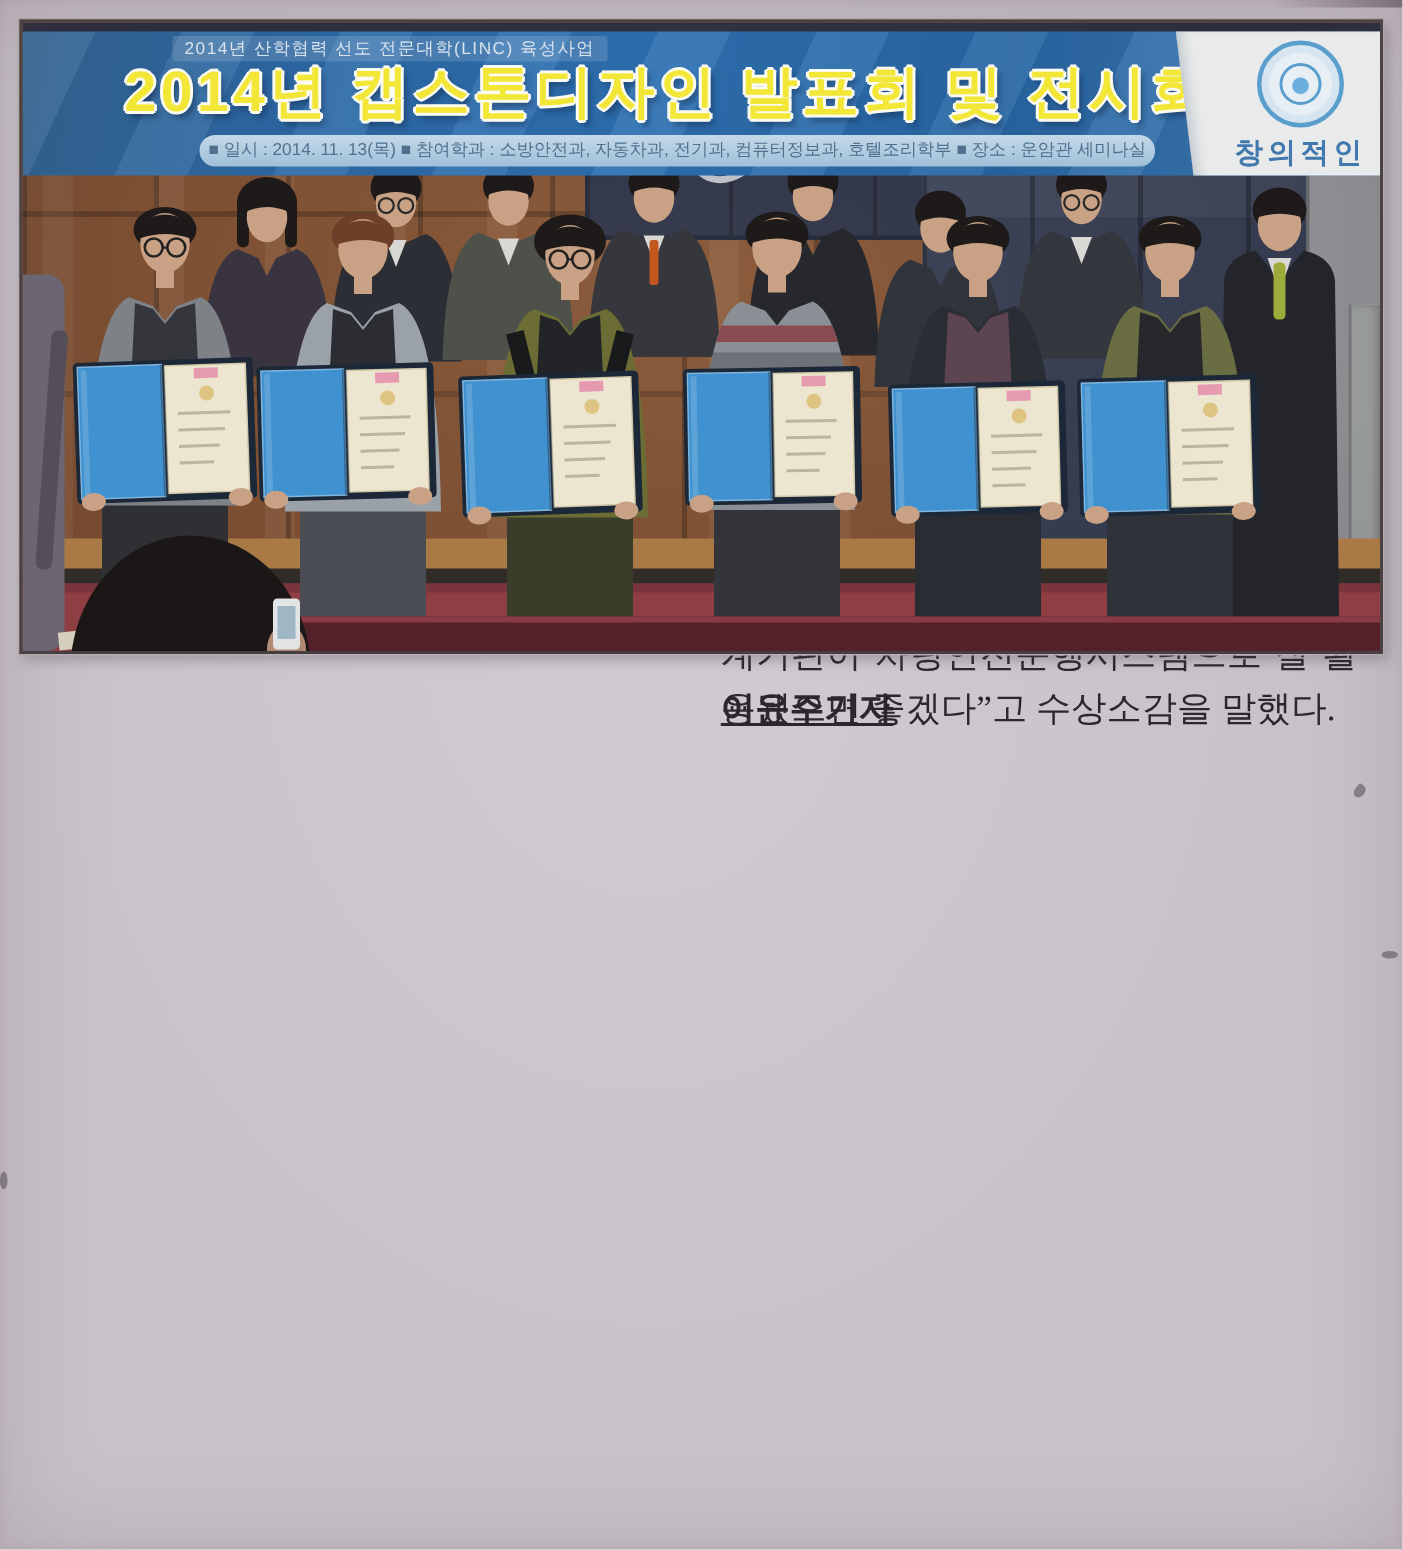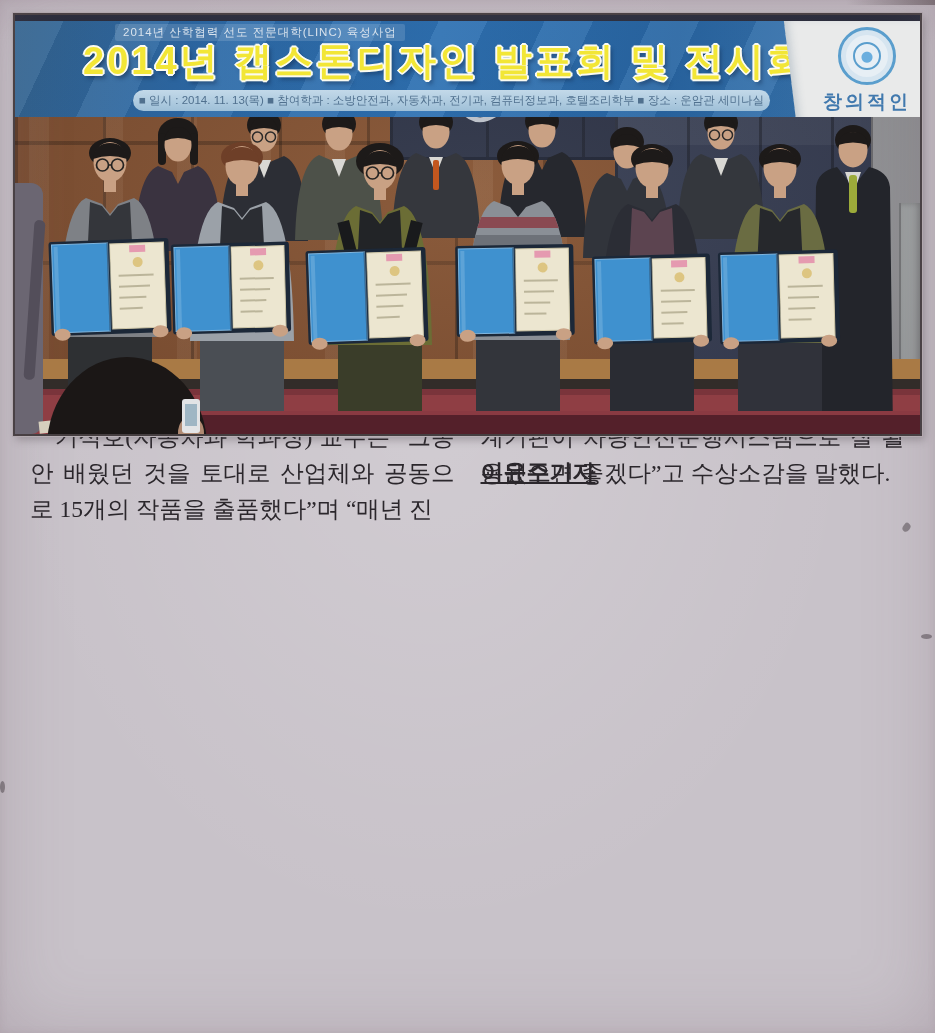--- a/index.html
+++ b/index.html
@@ -355,21 +355,20 @@
 
     <div class="grain"></div>
   </div>
 
   <div class="headline">서영대 LINC사업단, 캡스톤디자인 발표·전시회 성료</div>
 
   <div class="columns">
     <div class="col">
       <p class="indent">서영대학교(총장 김정수)는 지난 13일 운암관 세미나실 및 교내 실습실에서 ‘2014년 서영대학교 캡스톤디자인 발표회 및 전시회’ 를 가졌다.</p>
       <p class="indent">이번 전시회는 산학협력선도전문대학(LINC) 육성사업(단장 주승완)의 캡스톤디자인 지원사업 일환으로 자동차과 등 4개학과에서 총 29개의 작품을 전시했으며, 창의적인 우수 작품에 대해 시상했다.</p>
-      <p class="indent">기석호(자동차과 학과장) 교수는 “그동안 배웠던 것을 토대로 산업체와 공동으로 15개의 작품을 출품했다”며 “매년 진</p>
     </div>
     <div class="col">
       <p>행되는 캡스톤디자인 발표회를 통해 학생들의 창의성이 날로 향상되고 있는 것 같다”고 말했다.</p>
       <p class="indent">이번 발표회에서는 금상을 차지한 운암동전조등팀의 황병재 팀장(자동차과2)은 “팀원들과 함께 아이디어 구상 및 작품설계, 제작 과정을 거치면서 어려움도 많았지만 많은 것을 배우게 됐다”며 “차량램프의 작동여부를 알려주는 램프단선 알림 계기판이 차량안전운행시스템으로 잘 활용됐으면 좋겠다”고 수상소감을 말했다.</p>
       <p class="byline">이윤주기자</p>
     </div>
   </div>
 
   <div class="speck" id="sp1"></div>
   <div class="speck" id="sp2"></div>

